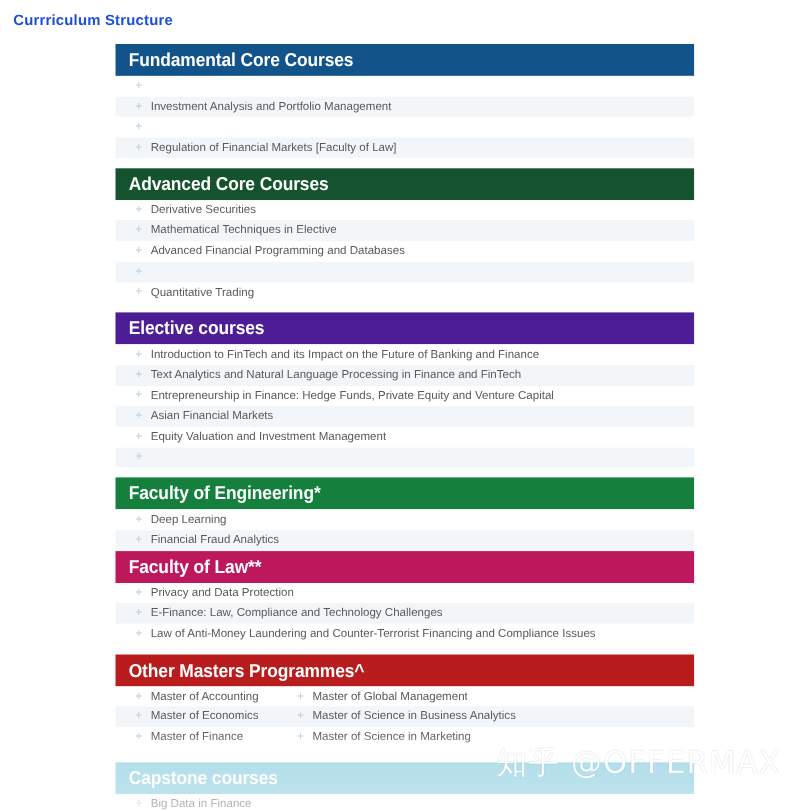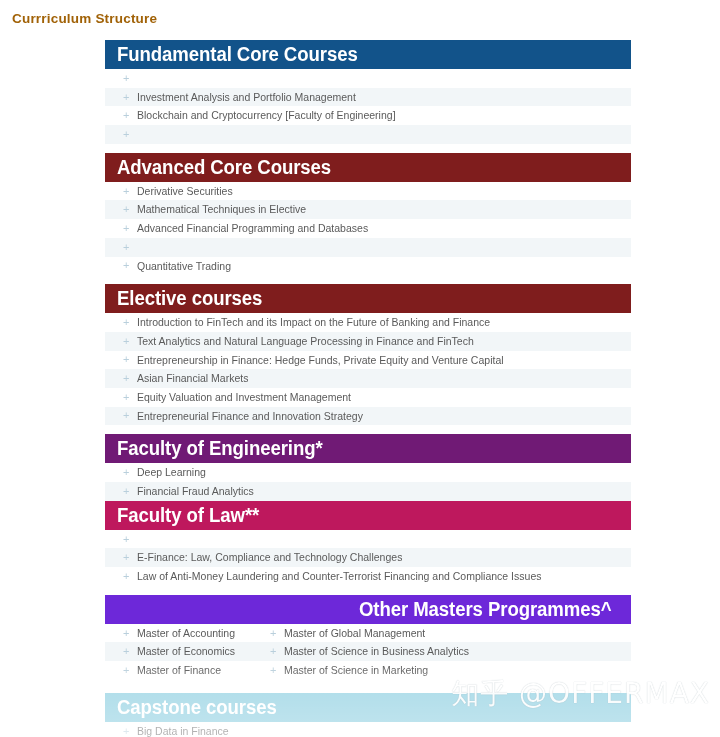--- a/index.html
+++ b/index.html
@@ -14,41 +14,41 @@
     position: relative;
     overflow: hidden;
   }
 
   #page-title {
     position: absolute;
     left: 12px;
     top: 11px;
     font-size: 13.5px;
     font-weight: bold;
-    color: #a16207;
+    color: #1d4ed8;
     letter-spacing: 0.2px;
     white-space: nowrap;
     text-align: center;
   }
 
   #curriculum-table {
     position: absolute;
     left: 105px;
     top: 40px;
     width: 526px;
   }
 
   .section { width: 100%; }
 
   .section-header {
     height: 29px;
     line-height: 29px;
     padding: 0 0 0 12px;
     color: #ffffff;
-    font-size: 20px;
+    font-size: 17px;
     font-weight: bold;
     letter-spacing: -0.1px;
     box-sizing: border-box;
     white-space: nowrap;
     overflow: hidden;
     text-overflow: ellipsis;
     font-stretch: condensed;
     transform-origin: left center;
   }
   .section-header .hdr-text {
@@ -141,30 +141,30 @@
       <div class="rows">
         <div class="course-row odd">
           <span class="plus-icon">+</span>
         </div>
         <div class="course-row even">
           <span class="plus-icon">+</span>
           <span class="course-label">Investment Analysis and Portfolio Management</span>
         </div>
         <div class="course-row odd">
           <span class="plus-icon">+</span>
-          <span class="course-label">Blockchain and Cryptocurrency [Faculty of Engineering]</span>
-        </div>
-        <div class="course-row even">
-          <span class="plus-icon">+</span>
-        </div>
-      </div>
-    </div>
-    <div class="section-gap"></div>
-    <div class="section">
-      <div class="section-header" style="background: #7f1d1d;"><span class="hdr-text">Advanced Core Courses</span></div>
+        </div>
+        <div class="course-row even">
+          <span class="plus-icon">+</span>
+          <span class="course-label">Regulation of Financial Markets [Faculty of Law]</span>
+        </div>
+      </div>
+    </div>
+    <div class="section-gap"></div>
+    <div class="section">
+      <div class="section-header" style="background: #14532d;"><span class="hdr-text">Advanced Core Courses</span></div>
       <div class="rows">
         <div class="course-row odd">
           <span class="plus-icon">+</span>
           <span class="course-label">Derivative Securities</span>
         </div>
         <div class="course-row even">
           <span class="plus-icon">+</span>
           <span class="course-label">Mathematical Techniques in Elective</span>
         </div>
         <div class="course-row odd">
@@ -175,21 +175,21 @@
           <span class="plus-icon">+</span>
         </div>
         <div class="course-row odd">
           <span class="plus-icon">+</span>
           <span class="course-label">Quantitative Trading</span>
         </div>
       </div>
     </div>
     <div class="section-gap"></div>
     <div class="section">
-      <div class="section-header" style="background: #7f1d1d;"><span class="hdr-text">Elective courses</span></div>
+      <div class="section-header" style="background: #4c1d95;"><span class="hdr-text">Elective courses</span></div>
       <div class="rows">
         <div class="course-row odd">
           <span class="plus-icon">+</span>
           <span class="course-label">Introduction to FinTech and its Impact on the Future of Banking and Finance</span>
         </div>
         <div class="course-row even">
           <span class="plus-icon">+</span>
           <span class="course-label">Text Analytics and Natural Language Processing in Finance and FinTech</span>
         </div>
         <div class="course-row odd">
@@ -199,58 +199,58 @@
         <div class="course-row even">
           <span class="plus-icon">+</span>
           <span class="course-label">Asian Financial Markets</span>
         </div>
         <div class="course-row odd">
           <span class="plus-icon">+</span>
           <span class="course-label">Equity Valuation and Investment Management</span>
         </div>
         <div class="course-row even">
           <span class="plus-icon">+</span>
-          <span class="course-label">Entrepreneurial Finance and Innovation Strategy</span>
-        </div>
-      </div>
-    </div>
-    <div class="section-gap"></div>
-    <div class="section">
-      <div class="section-header" style="background: #701a75;"><span class="hdr-text">Faculty of Engineering*</span></div>
+        </div>
+      </div>
+    </div>
+    <div class="section-gap"></div>
+    <div class="section">
+      <div class="section-header" style="background: #15803d;"><span class="hdr-text">Faculty of Engineering*</span></div>
       <div class="rows">
         <div class="course-row odd">
           <span class="plus-icon">+</span>
           <span class="course-label">Deep Learning</span>
         </div>
         <div class="course-row even">
           <span class="plus-icon">+</span>
           <span class="course-label">Financial Fraud Analytics</span>
         </div>
       </div>
     </div>
     <div class="section-gap thin"></div>
     <div class="section">
       <div class="section-header" style="background: #be185d;"><span class="hdr-text">Faculty of Law**</span></div>
       <div class="rows">
         <div class="course-row odd">
           <span class="plus-icon">+</span>
+          <span class="course-label">Privacy and Data Protection</span>
         </div>
         <div class="course-row even">
           <span class="plus-icon">+</span>
           <span class="course-label">E-Finance: Law, Compliance and Technology Challenges</span>
         </div>
         <div class="course-row odd">
           <span class="plus-icon">+</span>
           <span class="course-label">Law of Anti-Money Laundering and Counter-Terrorist Financing and Compliance Issues</span>
         </div>
       </div>
     </div>
     <div class="section-gap"></div>
     <div class="section">
-      <div class="section-header" style="background: #6d28d9; text-align: right;"><span class="hdr-text">Other Masters Programmes^</span></div>
+      <div class="section-header" style="background: #b91c1c;"><span class="hdr-text">Other Masters Programmes^</span></div>
       <div class="rows">
         <div class="course-row two-col odd">
           <div class="col-cell c1">
             <span class="plus-icon">+</span>
             <span class="course-label">Master of Accounting</span>
           </div>
           <div class="col-cell c2">
             <span class="plus-icon">+</span>
             <span class="course-label">Master of Global Management</span>
           </div>

